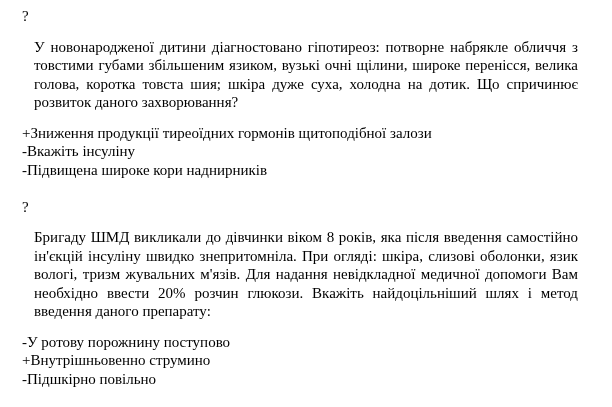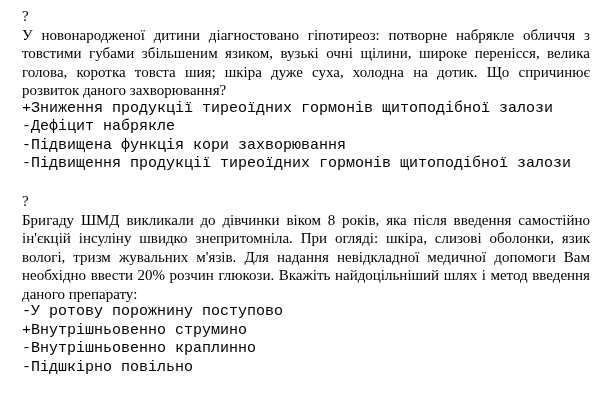--- a/index.html
+++ b/index.html
@@ -16,54 +16,51 @@
     font-size: 15px;
     line-height: 18.5px;
   }
   .doc {
     padding: 7px 22px 0 22px;
   }
   .q-marker {
     height: 18.5px;
   }
   .q-text {
-    margin: 0;
+    margin: 12px;
     text-align: justify;
     text-justify: inter-word;
   }
   .option {
     height: 18.5px;
     white-space: nowrap;
-    font-family: Liberation Mono, monospace;
   }
   .blank-line {
     height: 18.5px;
   }
   .prefix, .label {
     display: inline;
   }
 </style>
 </head>
 <body>
 
 <div class="doc">
 
   <section>
     <div class="q-marker">?</div>
     <p class="q-text">У новонародженої дитини діагностовано гіпотиреоз: потворне набрякле обличчя з товстими губами збільшеним язиком, вузькі очні щілини, широке перенісся, велика голова, коротка товста шия; шкіра дуже суха, холодна на дотик. Що спричинює розвиток даного захворювання?</p>
     <div class="option"><span class="prefix">+</span><span class="label">Зниження продукції тиреоїдних гормонів щитоподібної залози</span></div>
-    <div class="option"><span class="prefix">-</span><span class="label">Дефіцит набрякле</span></div>
-    <div class="option"><span class="prefix">-</span><span class="label">Підвищена функція кори захворювання</span></div>
-    <div class="option"><span class="prefix">-</span><span class="label">Підвищення продукції тиреоїдних гормонів щитоподібної залози</span></div>
+    <div class="option"><span class="prefix">-</span><span class="label">Вкажіть інсуліну</span></div>
+    <div class="option"><span class="prefix">-</span><span class="label">Підвищена широке кори наднирників</span></div>
   </section>
 
   <div class="blank-line"></div>
 
   <section>
     <div class="q-marker">?</div>
     <p class="q-text">Бригаду ШМД викликали до дівчинки віком 8 років, яка після введення самостійно ін'єкцій інсуліну швидко знепритомніла. При огляді: шкіра, слизові оболонки, язик вологі, тризм жувальних м'язів. Для надання невідкладної медичної допомоги Вам необхідно ввести 20% розчин глюкози. Вкажіть найдоцільніший шлях і метод введення даного препарату:</p>
     <div class="option"><span class="prefix">-</span><span class="label">У ротову порожнину поступово</span></div>
     <div class="option"><span class="prefix">+</span><span class="label">Внутрішньовенно струмино</span></div>
-    <div class="option"><span class="prefix">-</span><span class="label">Внутрішньовенно краплинно</span></div>
     <div class="option"><span class="prefix">-</span><span class="label">Підшкірно повільно</span></div>
   </section>
 
 </div>
 
 </body></html>

